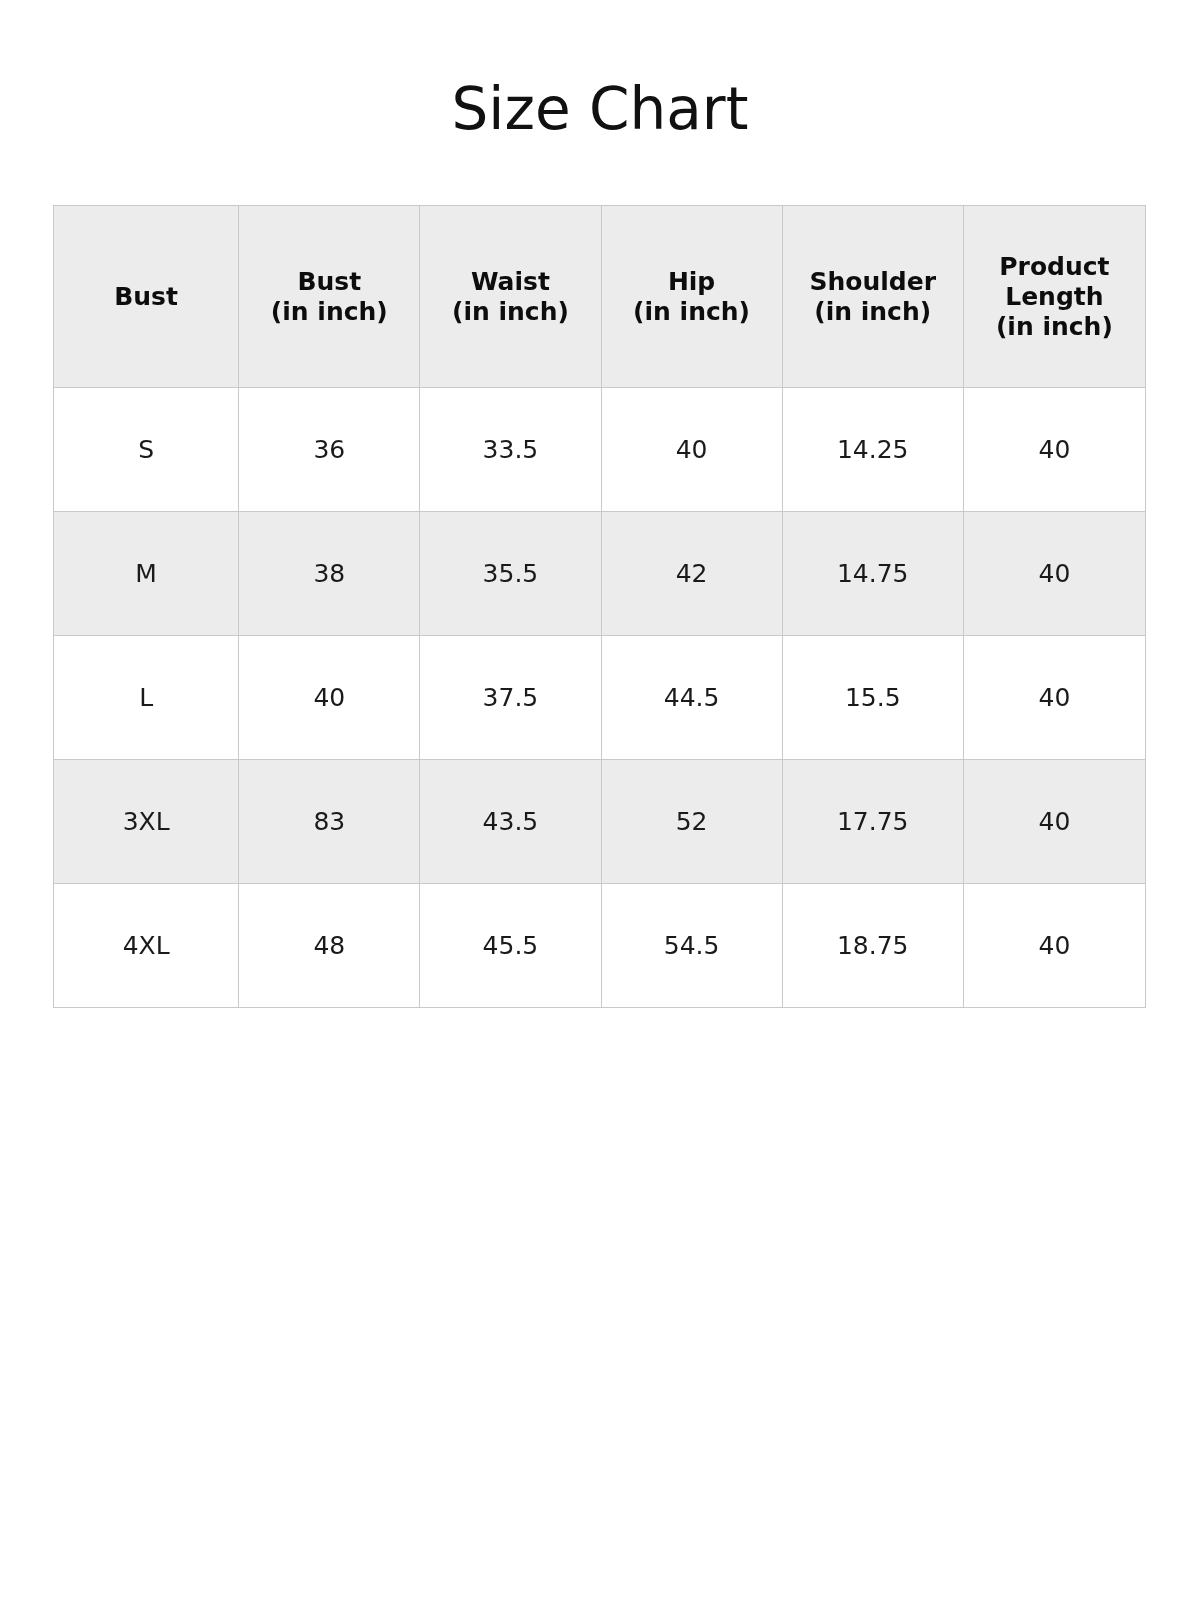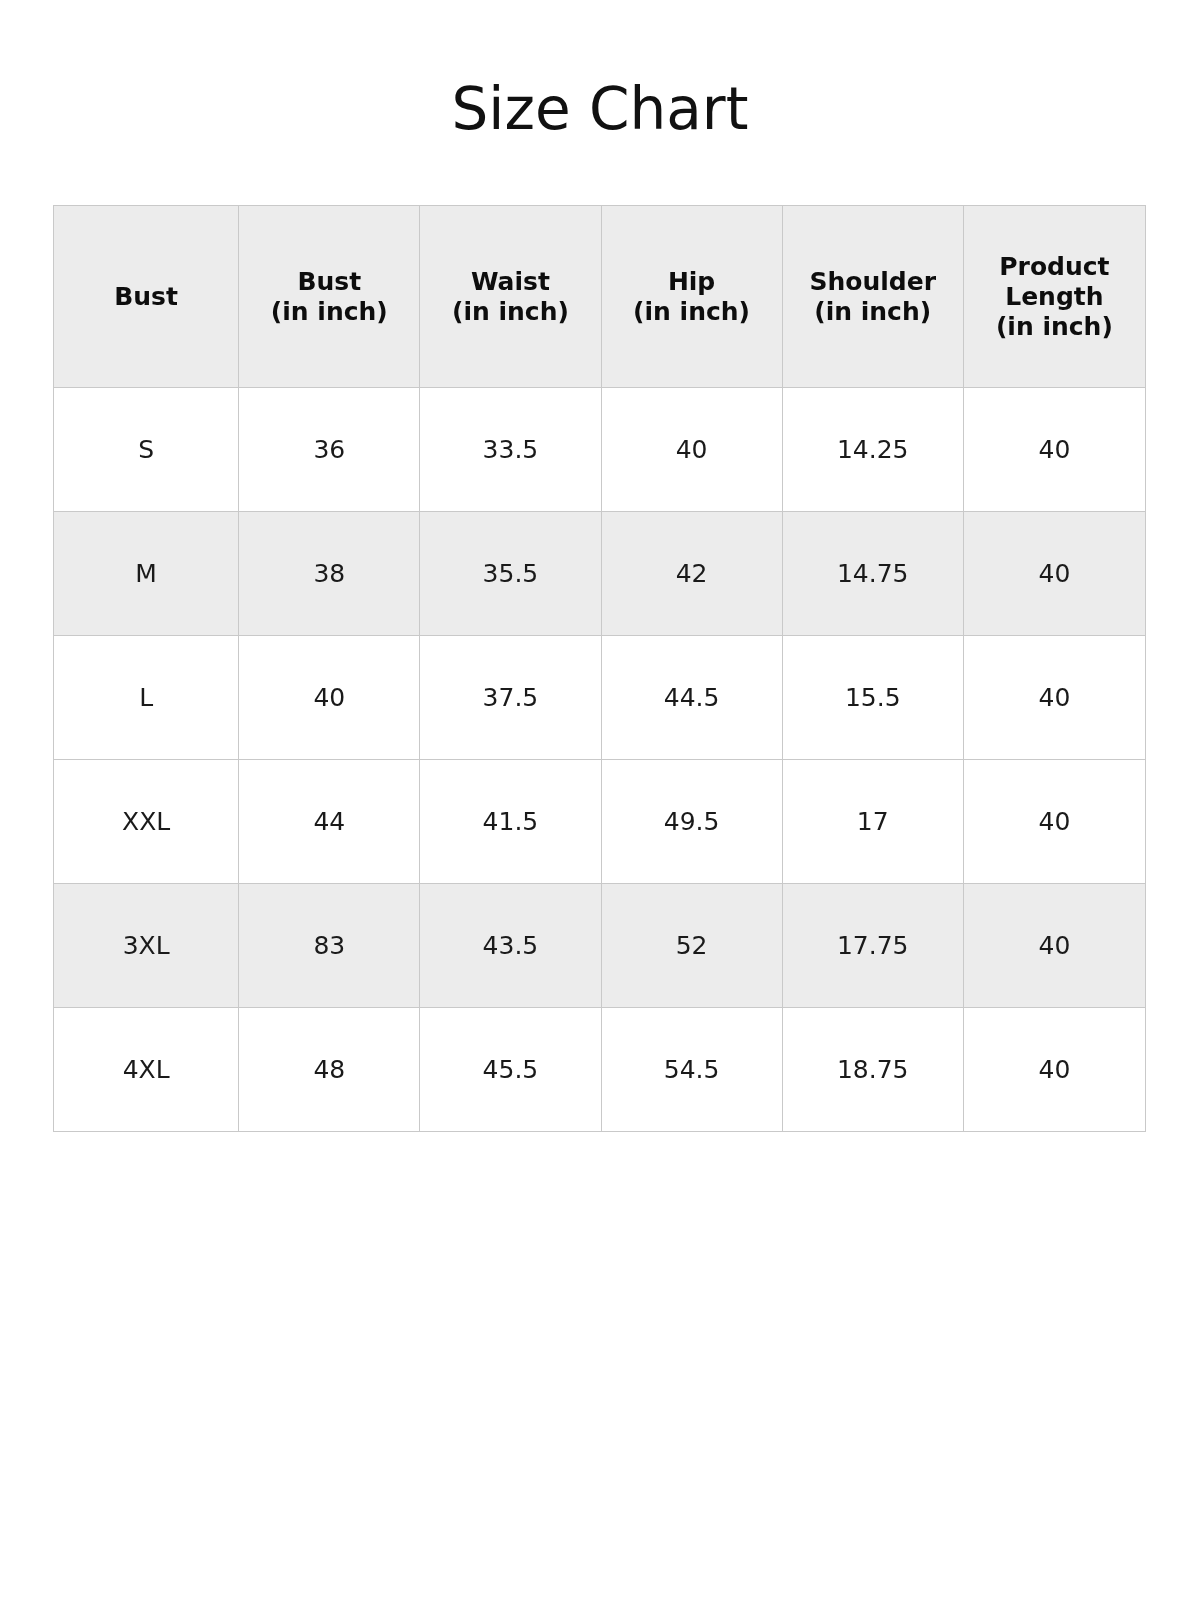--- a/index.html
+++ b/index.html
@@ -143,28 +143,20 @@
           <td>40</td>
         </tr>
         <tr>
           <td>L</td>
           <td>40</td>
           <td>37.5</td>
           <td>44.5</td>
           <td>15.5</td>
           <td>40</td>
         </tr>
-        <tr>
-          <td>XXL</td>
-          <td>44</td>
-          <td>41.5</td>
-          <td>49.5</td>
-          <td>17</td>
-          <td>40</td>
-        </tr>
         <tr class="alt">
           <td>3XL</td>
           <td>83</td>
           <td>43.5</td>
           <td>52</td>
           <td>17.75</td>
           <td>40</td>
         </tr>
         <tr>
           <td>4XL</td>

